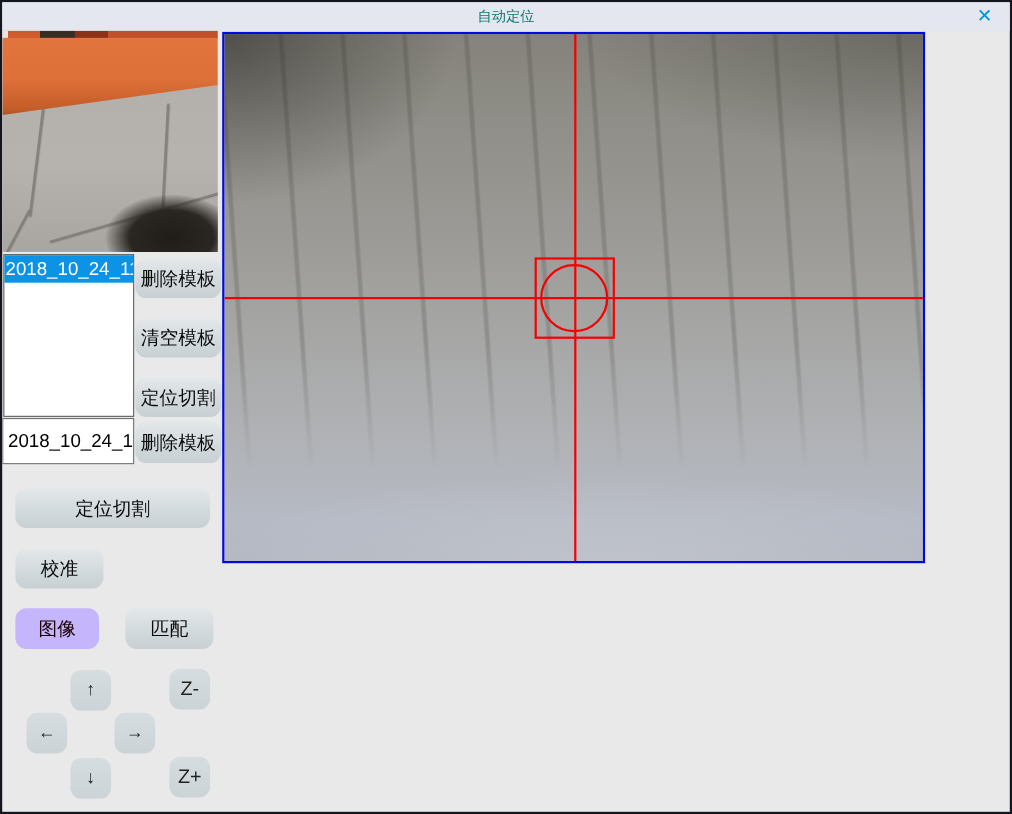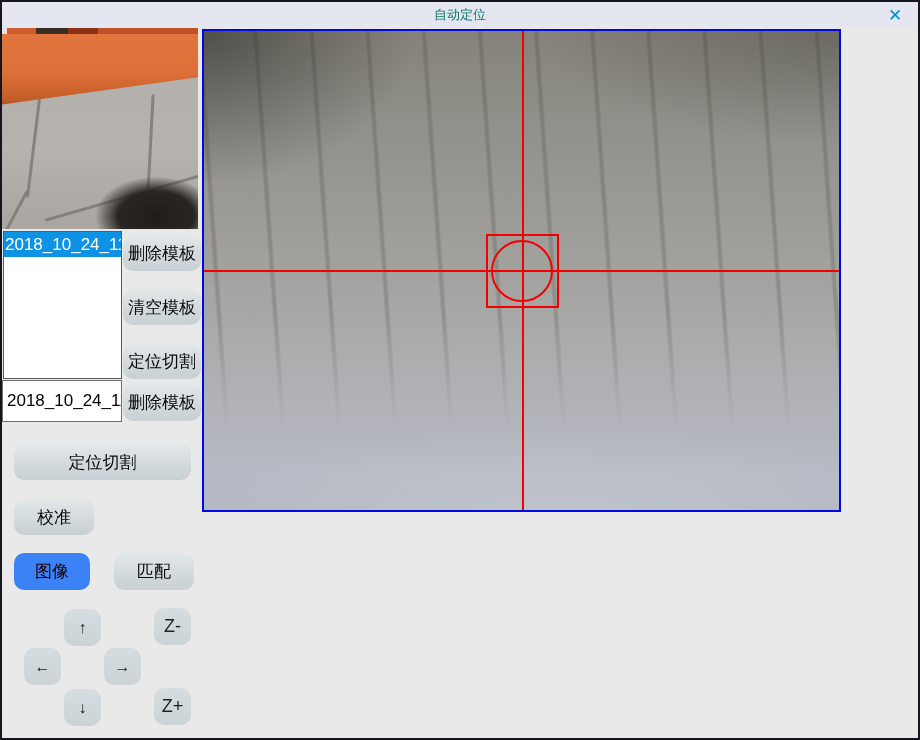--- a/index.html
+++ b/index.html
@@ -80,21 +80,21 @@
   }
   .btn-del   { left: 121px; top: 233px; width: 78px; height: 36px; }
   .btn-clear { left: 121px; top: 287px; width: 78px; height: 36px; }
   .btn-engr  { left: 121px; top: 341px; width: 78px; height: 36px; }
   .btn-add   { left: 121px; top: 381px; width: 78px; height: 38px; }
 
   .btn-poscut { left: 12px; top: 442px; width: 177px; height: 36px; }
   .btn-cal    { left: 12px;  top: 497px; width: 80px; height: 36px; }
   .btn-set    { left: 112px; top: 497px; width: 76px; height: 36px; }
   .btn-img    { left: 12px;  top: 551px; width: 76px; height: 37px;
-                background: #3b82f6; color: #1a0000; }
+                background: #c4b5fd; color: #1a0000; }
   .btn-match  { left: 112px; top: 551px; width: 80px; height: 37px; }
 
   .jog { width: 37px; height: 37px; font-size: 16px; color: #222;
          background: linear-gradient(180deg,#d6dde0 0%, #ccd3d7 100%); }
   .jog-up    { left: 62px;  top: 607px; }
   .jog-zm    { left: 152px; top: 606px; font-size: 18px; font-weight: 300; }
   .jog-left  { left: 22px;  top: 646px; }
   .jog-right { left: 102px; top: 646px; }
   .jog-down  { left: 62px;  top: 687px; }
   .jog-zp    { left: 152px; top: 686px; font-size: 18px; font-weight: 300; }

